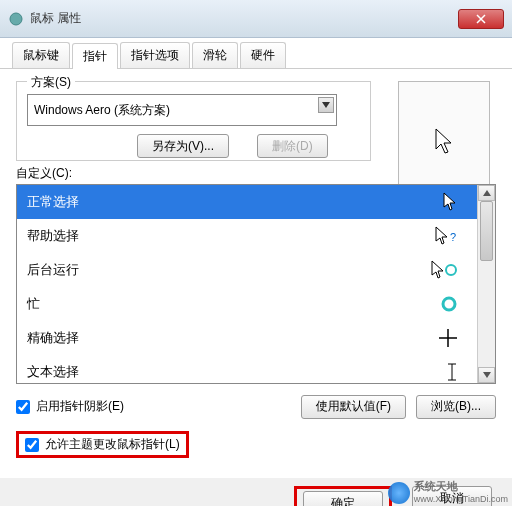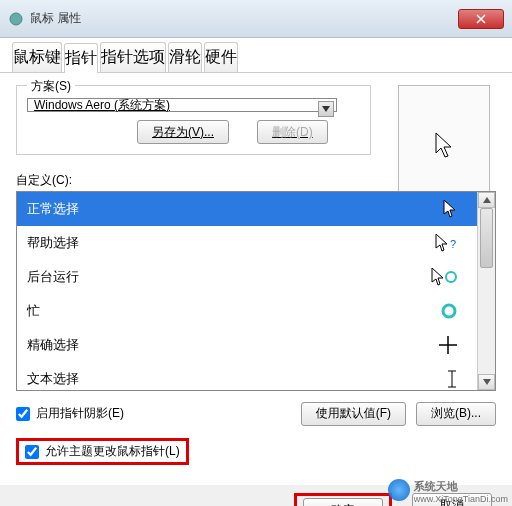--- a/index.html
+++ b/index.html
@@ -5,28 +5,28 @@
 * { box-sizing: border-box; margin: 0; padding: 0; }
 body { width: 512px; height: 506px; font-family: "Microsoft YaHei", SimSun, sans-serif; font-size: 12px; background: #f0f0f0; position: relative; overflow: hidden; }
 
 .titlebar { height: 38px; background: linear-gradient(to bottom, #e8f0f8, #d0dde8); display: flex; align-items: center; padding: 0 8px; border-bottom: 1px solid #b0c0d0; }
 .titlebar .icon { width: 16px; height: 16px; margin-right: 6px; }
 .titlebar .title { flex: 1; font-size: 12px; color: #333; }
 .titlebar .close { width: 46px; height: 20px; background: linear-gradient(to bottom, #e08080, #c93030); border: 1px solid #a02020; border-radius: 3px; display: flex; align-items: center; justify-content: center; }
 .titlebar .close svg { width: 10px; height: 10px; }
 
 .tabs { display: flex; padding: 4px 12px 0; background: #fff; }
-.tab { padding: 4px 0; border: 1px solid #ccc; border-bottom: none; background: linear-gradient(to bottom, #fff, #eee); margin-right: 2px; border-radius: 3px 3px 0 0; cursor: pointer; font-size: 16px; }
+.tab { padding: 4px 10px; border: 1px solid #ccc; border-bottom: none; background: linear-gradient(to bottom, #fff, #eee); margin-right: 2px; border-radius: 3px 3px 0 0; cursor: pointer; font-size: 12px; }
 .tab.active { background: #fff; position: relative; top: 1px; z-index: 2; }
 .tab-body { border-top: 1px solid #ccc; background: #fff; padding: 12px 16px; position: relative; }
 
-.fieldset { border: 1px solid #ccc; padding: 12px 10px 10px; position: relative; margin-bottom: 17px; text-decoration: underline; }
+.fieldset { border: 1px solid #ccc; padding: 12px 10px 2px; position: relative; margin-bottom: 4px; }
 .fieldset .legend { position: absolute; top: -8px; left: 10px; background: #fff; padding: 0 4px; font-size: 12px; }
 .scheme-row { display: flex; align-items: center; gap: 8px; }
-.select { flex: 0 0 310px; height: 14px; border: 1px solid #888; background: #fff; display: flex; align-items: center; padding: 0 6px; position: relative; }
+.select { flex: 0 0 310px; height: 32px; border: 1px solid #888; background: #fff; display: flex; align-items: center; padding: 0 6px; position: relative; }
 .select .arrow { position: absolute; right: 2px; top: 2px; width: 16px; height: 16px; background: linear-gradient(#f0f0f0,#d0d0d0); border: 1px solid #999; display: flex; align-items: center; justify-content: center; }
 .btn { height: 24px; padding: 0 14px; border: 1px solid #999; background: linear-gradient(#fdfdfd,#e5e5e5); border-radius: 3px; cursor: pointer; font-size: 12px; text-align: center; }
 .btn.disabled { color: #aaa; }
 .btn-row { display: flex; gap: 28px; margin-top: 8px; margin-left: 110px; }
 
 .preview { position: absolute; right: 22px; top: 12px; width: 92px; height: 120px; border: 1px solid #bbb; background: #fafafa; display: flex; align-items: center; justify-content: center; }
 
 .label-custom { margin: 2px 0; }
 .listbox { border: 1px solid #888; height: 200px; background: #fff; position: relative; }
 .list-inner { position: absolute; inset: 0 18px 0 0; overflow: hidden; }
@@ -41,21 +41,21 @@
 .check-row { display: flex; align-items: center; gap: 6px; margin: 8px 0; }
 .check-row input { width: 14px; height: 14px; }
 
 .row-controls { display: flex; align-items: center; margin-top: 6px; }
 .row-controls .spacer { flex: 1; }
 
 .highlight-red { border: 3px solid #d00; padding: 2px 6px; display: inline-flex; align-items: center; gap: 6px; }
 
 .dialog-buttons { display: flex; gap: 20px; justify-content: flex-end; padding: 8px 20px; }
 
-.watermark { position: absolute; right: 4px; bottom: 2px; display: flex; align-items: flex-start; gap: 4px; font-size: 11px; color: #666; opacity: 0.9; }
+.watermark { position: absolute; right: 4px; bottom: 2px; display: flex; align-items: flex-end; gap: 4px; font-size: 11px; color: #666; opacity: 0.9; }
 .watermark .logo { width: 22px; height: 22px; border-radius: 50%; background: radial-gradient(#5ab0ff,#0066cc); }
 
 svg { display: block; }
 </style>
 </head>
 <body>
 
 <div class="titlebar">
   <span class="icon">
     <svg viewBox="0 0 16 16">

